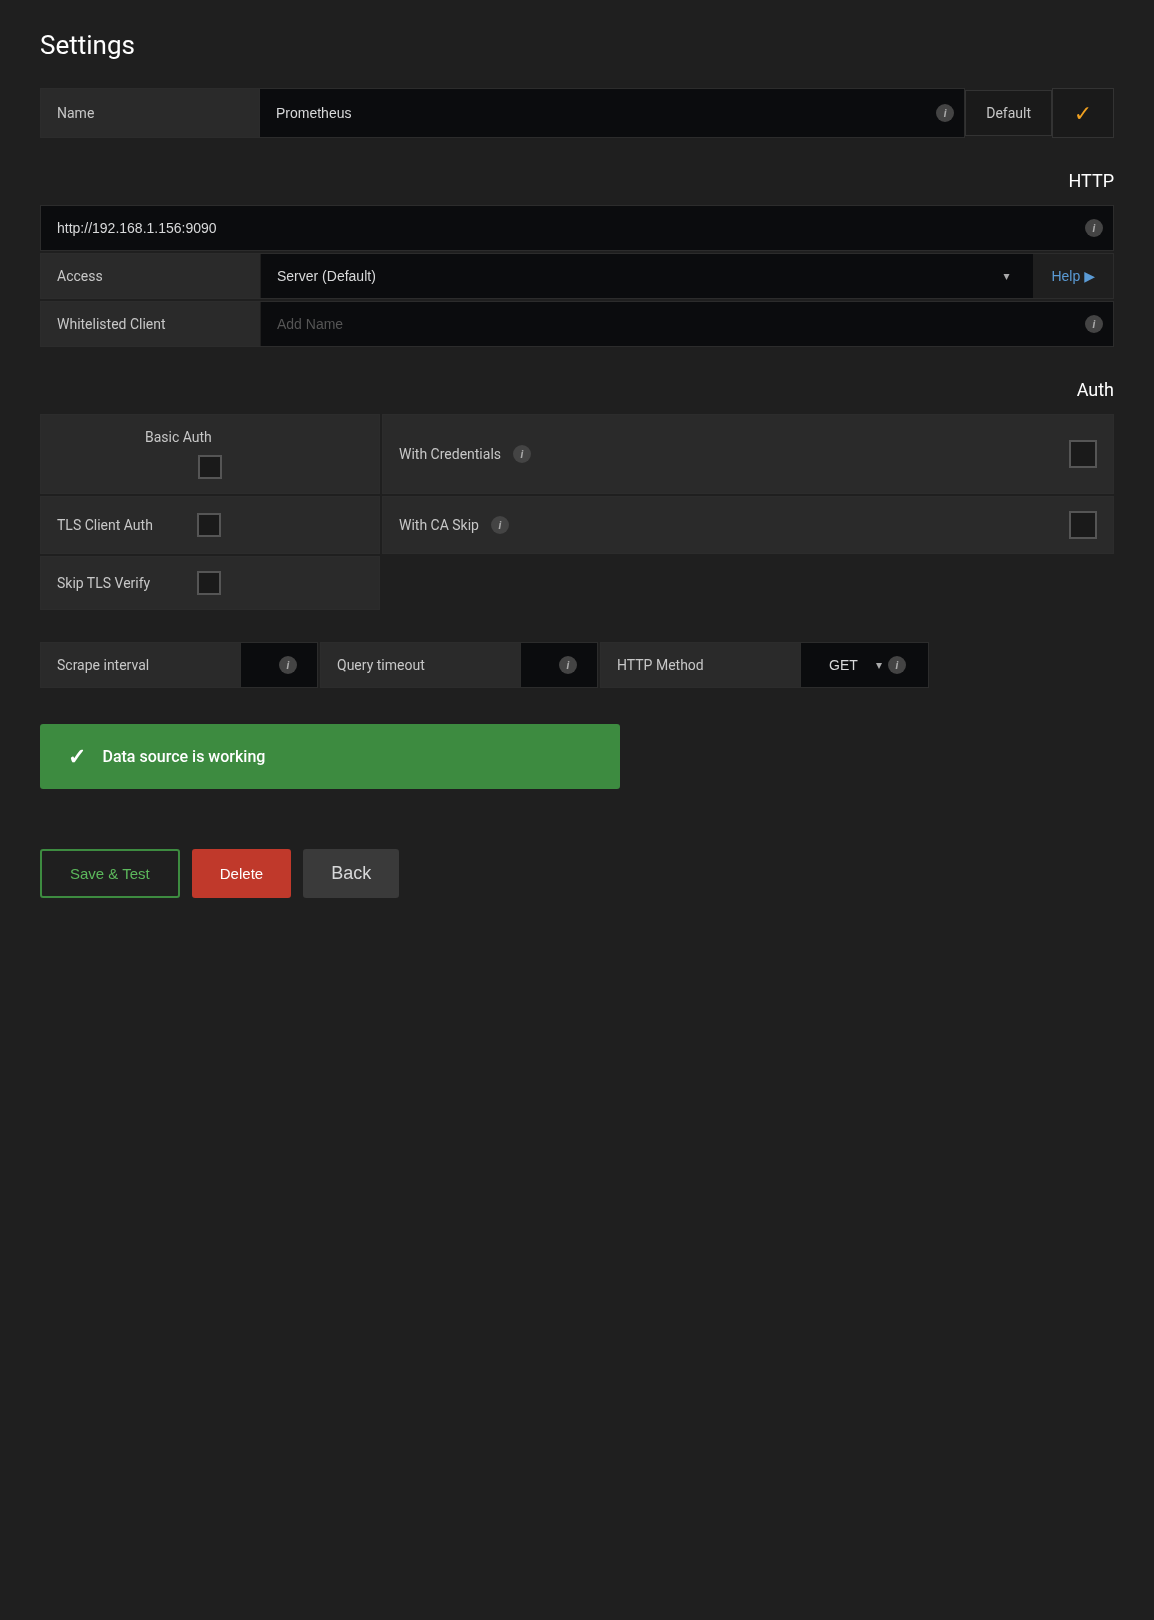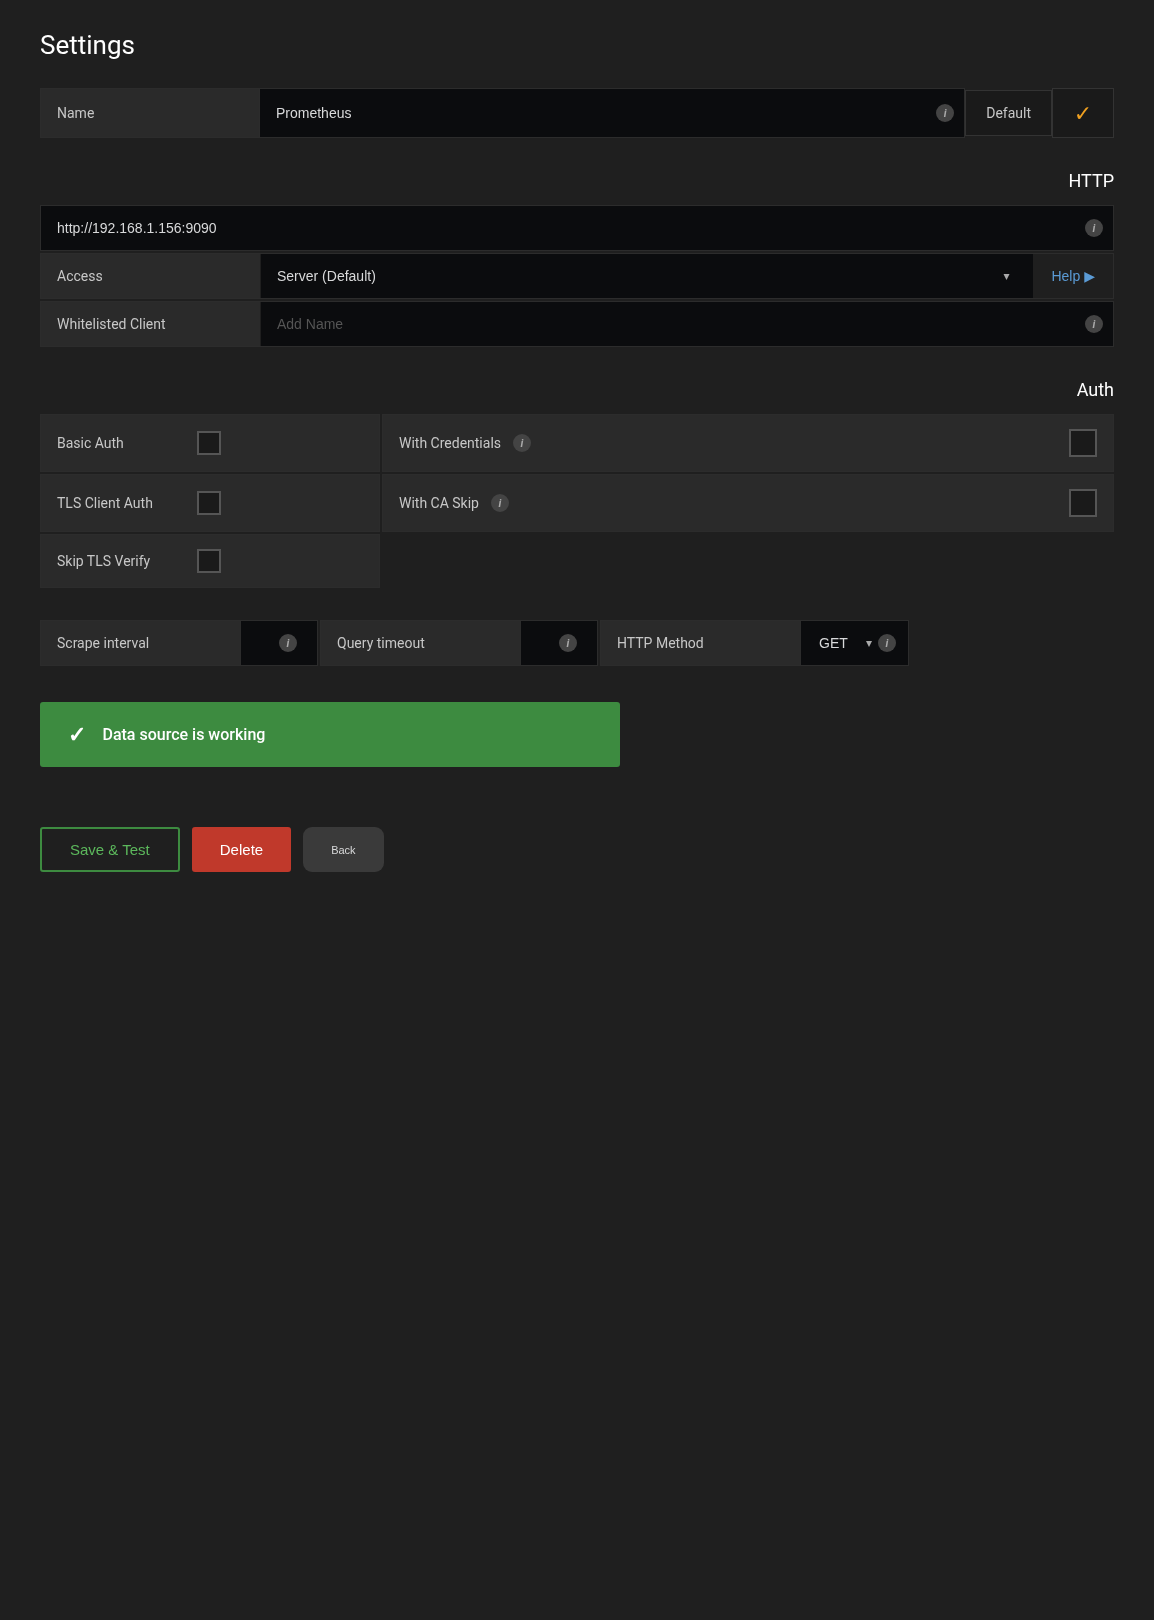--- a/index.html
+++ b/index.html
@@ -275,21 +275,21 @@
       color: #555;
       font-size: 14px;
       width: 100%;
       padding: 14px 6px;
     }
     .scrape-select-wrap {
       flex: 1;
       display: flex;
       align-items: center;
       background: #0b0c0e;
-      padding: 0 12px;
+      padding: 0 22px;
     }
     .scrape-select {
       background: transparent;
       border: none;
       outline: none;
       color: #d8d9da;
       font-size: 14px;
       padding: 14px 6px;
       -webkit-appearance: none;
       cursor: pointer;
@@ -341,23 +341,23 @@
       font-size: 15px;
       cursor: pointer;
       border-radius: 3px;
       font-weight: 500;
     }
     .btn-back {
       background: #3a3a3a;
       border: none;
       color: #d8d9da;
       padding: 14px 28px;
-      font-size: 11px;
-      cursor: pointer;
-      border-radius: 9px;
+      font-size: 18px;
+      cursor: pointer;
+      border-radius: 3px;
       font-weight: 500;
     }
   </style>
 </head>
 <body>
 
 <h1 class="page-title">Settings</h1>
 
 <div class="name-row">
   <div class="name-label">Name</div>
@@ -403,21 +403,21 @@
     <input class="form-input" type="text" placeholder="Add Name" style="">
     <div class="info-icon">i</div>
   </div>
 </div>
 
 <div class="section-label">Auth</div>
 
 <div class="auth-grid">
 
   <div class="auth-row">
-    <div class="auth-cell" style="min-width:340px;">
+    <div class="auth-cell" style="min-width:340px;flex-direction:column;">
       <span class="auth-cell-label">Basic Auth</span>
       <div class="auth-checkbox"></div>
     </div>
     <div class="auth-cell-right" style="min-width:340px;">
       <span style="color:#c7c7c7;font-size:14px;">With Credentials</span>
       <div class="info-icon" style="margin-left:6px;">i</div>
       <div class="auth-checkbox-right" style="margin-left:auto;"></div>
     </div>
   </div>
 

